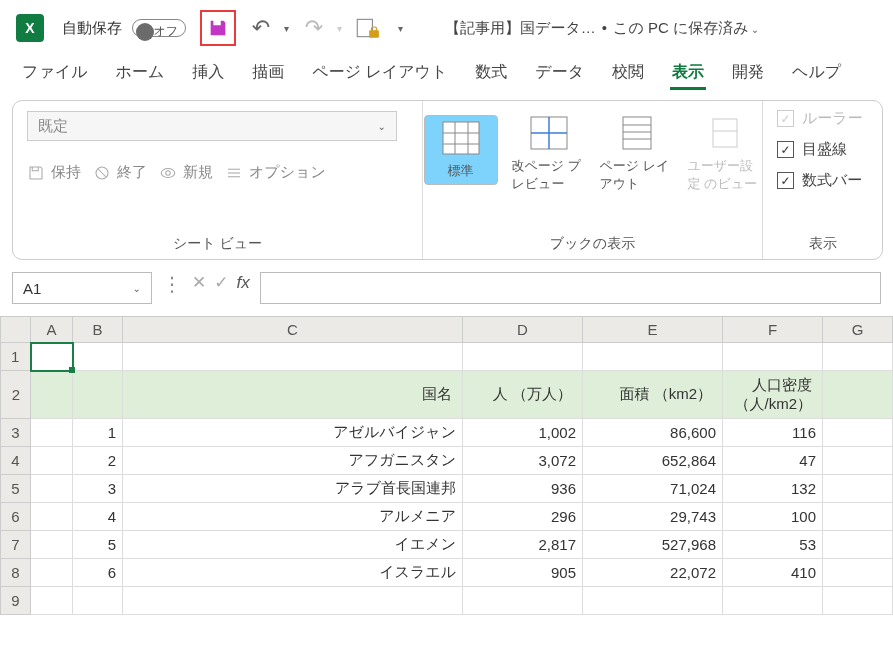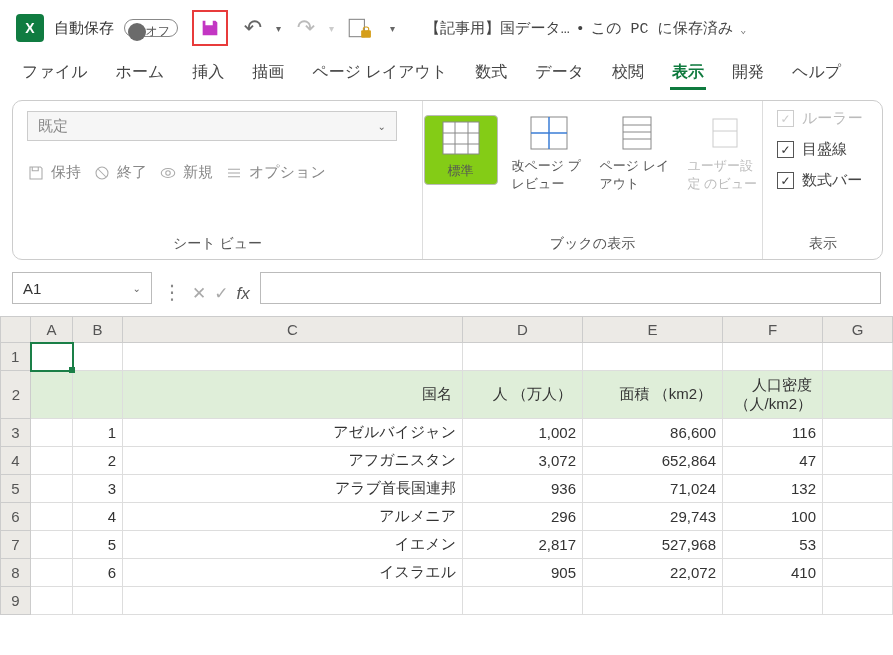--- a/index.html
+++ b/index.html
@@ -1,52 +1,52 @@
 <!DOCTYPE html>
 <html><head>
   <meta charset="utf-8">
   <style>
     * { margin:0; padding:0; box-sizing:border-box; }
     body{font-family:"Yu Gothic UI","Meiryo",sans-serif;font-size:14px;background:#fff;color:#333;width:893px;height:655px;overflow:hidden;}
     .titlebar{display:flex;align-items:center;padding:8px 16px;height:56px;gap:10px;}
     .app-ico{width:28px;height:28px;background:#107c41;border-radius:4px;display:flex;align-items:center;justify-content:center;color:#fff;font-weight:bold;font-size:14px;}
-    .auto{font-size:15px;margin-left:0;}
+    .auto{font-size:15px;margin-left:8px;}
     .toggle{width:54px;height:18px;border:1px solid #888;border-radius:13px;position:relative;display:inline-block;vertical-align:middle;}
     .knob{position:absolute;left:3px;top:3px;width:18px;height:18px;background:#6b6b6b;border-radius:50%;}
     .tog-lbl{position:absolute;right:7px;top:3px;font-size:12px;color:#555;}
     .save{width:36px;height:36px;border:2px solid #e83b3b;display:flex;align-items:center;justify-content:center;margin-left:4px;background:#fff;}
     .save svg{width:22px;height:22px;fill:#c336c3;}
     .qico{width:30px;height:30px;display:flex;align-items:center;justify-content:center;color:#666;font-size:16px;}
     .undo{font-size:22px;}
     .chev{font-size:10px;color:#666;margin-left:-2px;}
-    .doc{margin-left:20px;font-size:15px;color:#444;font-family:Liberation Mono, monospace;}
+    .doc{margin-left:32px;font-size:15px;color:#444;}
     .dot{margin:0 6px;}
     .tabs{display:flex;gap:24px;padding:6px 20px 0 20px;font-size:16px;color:#444;}
     .tab{padding:0 2px 4px 2px;cursor:pointer;}
     .tab.active{color:#0f7a3e;border-bottom:3px solid #0f7a3e;font-weight:600;}
     .ribbon{display:flex;border:1px solid #ccc;border-radius:10px;margin:10px 10px 0 12px;height:160px;background:#fff;}
     .grp{padding:10px 14px;border-right:1px solid #ddd;display:flex;flex-direction:column;position:relative;}
     .sheetv{flex:1;min-width:410px;}
     .combo{width:370px;height:30px;border:1px solid #ccc;background:#f6f6f6;display:flex;align-items:center;padding:0 10px;color:#888;font-size:15px;justify-content:space-between;}
     .row2{display:flex;gap:12px;margin-top:22px;}
     .gbtn{display:flex;align-items:center;gap:6px;color:#888;font-size:15px;}
     .gbtn svg{width:18px;height:18px;fill:none;stroke:#aaa;stroke-width:1.4;}
     .grplbl{text-align:center;font-size:14px;color:#555;position:absolute;bottom:6px;left:0;right:0;}
     .views{min-width:340px;display:flex;flex-direction:column;align-items:center;}
     .vrow{display:flex;gap:14px;align-items:flex-start;padding-top:4px;}
     .vbtn{display:flex;flex-direction:column;align-items:center;width:74px;color:#555;font-size:13px;}
-    .vbtn.active{background:#84cc16;border:1px solid #bbb;padding:4px;border-radius:4px;}
+    .vbtn.active{background:#7dd3fc;border:1px solid #bbb;padding:4px;border-radius:4px;}
     .vico{width:40px;height:36px;margin-bottom:6px;}
     .vbtn.disabled{color:#bbb;}
     .show{min-width:120px;padding-top:8px;}
     .chk{display:flex;align-items:center;gap:8px;margin-bottom:12px;color:#444;font-size:15px;}
     .cb{width:17px;height:17px;border:1px solid #555;display:flex;align-items:center;justify-content:center;font-size:12px;color:#333;}
     .chk.disabled{color:#bbb;}
     .chk.disabled .cb{border-color:#ccc;color:#ccc;}
-    .fbar{display:flex;align-items:flex-end;margin:12px 12px 0 12px;gap:10px;}
+    .fbar{display:flex;align-items:flex-start;margin:12px 12px 0 12px;gap:10px;}
     .namebox{width:140px;height:32px;border:1px solid #bbb;display:flex;align-items:center;padding:0 10px;font-size:15px;justify-content:space-between;}
     .fxgrp{display:flex;align-items:center;color:#aaa;gap:8px;font-size:17px;}
     .fx{font-style:italic;color:#555;}
     .finput{flex:1;height:32px;border:1px solid #bbb;}
     .grid{margin-top:12px;}
     table{border-collapse:collapse;width:100%;font-size:15px;}
     .chdr td{background:#eceae6;border:1px solid #ccc;text-align:center;height:26px;color:#555;}
     .rhdr{background:#eceae6;border:1px solid #ccc;text-align:center;width:30px;color:#555;}
     td{border:1px solid #ddd;height:28px;padding:0 6px;}
     .hdrrow td{background:#dfeed9;height:48px;vertical-align:middle;text-align:right;padding:4px 10px;}

